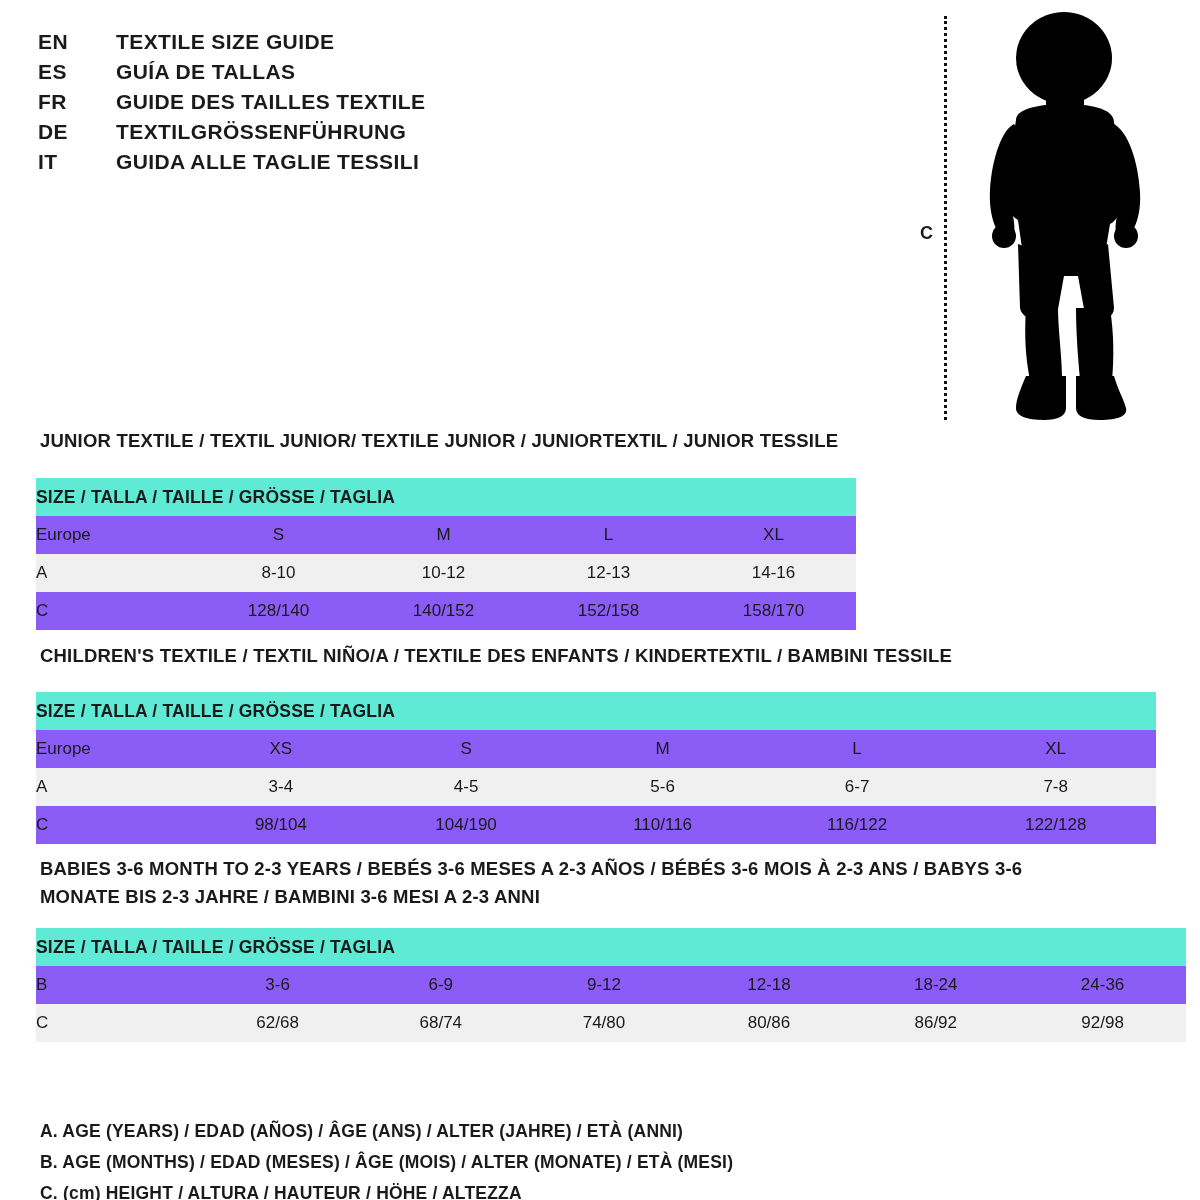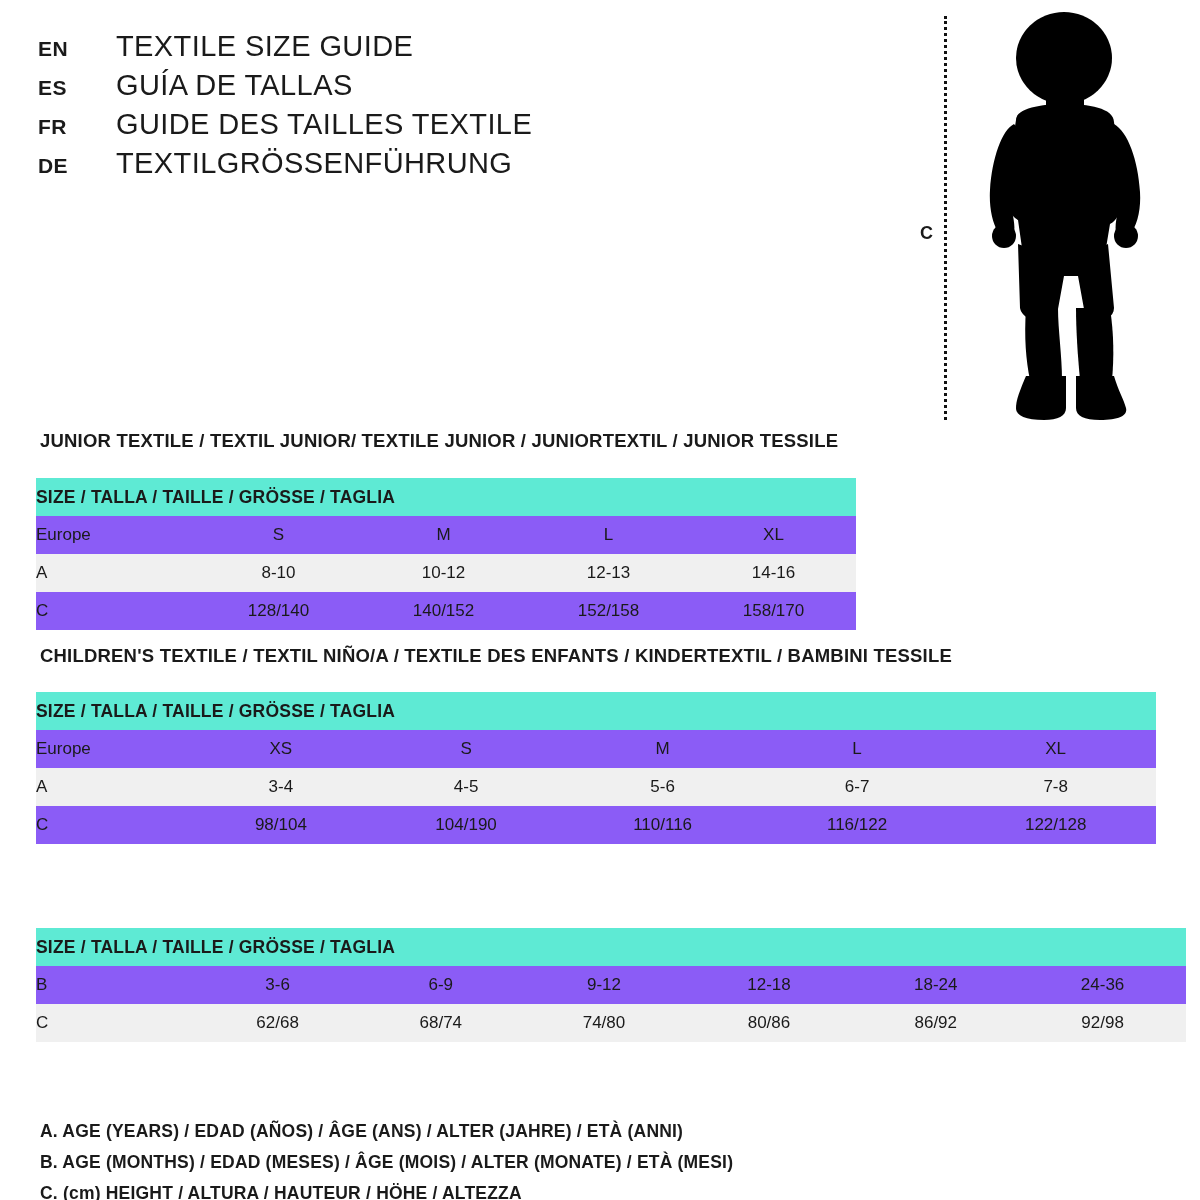--- a/index.html
+++ b/index.html
@@ -33,22 +33,22 @@
     align-items: baseline;
     margin-bottom: 6px;
   }
   .lang-code {
     width: 78px;
     font-size: 21px;
     font-weight: bold;
     letter-spacing: 0.4px;
   }
   .lang-title {
-    font-size: 29px;
-    font-weight: normal;
+    font-size: 21px;
+    font-weight: bold;
     letter-spacing: 0.4px;
   }
 
   
   .figure-area {
     position: absolute;
     top: 8px;
     left: 900px;
     width: 280px;
     height: 420px;
@@ -142,20 +142,24 @@
       <div class="lang-code">ES</div>
       <div class="lang-title">GUÍA DE TALLAS</div>
     </div>
     <div class="lang-row">
       <div class="lang-code">FR</div>
       <div class="lang-title">GUIDE DES TAILLES TEXTILE</div>
     </div>
     <div class="lang-row">
       <div class="lang-code">DE</div>
       <div class="lang-title">TEXTILGRÖSSENFÜHRUNG</div>
+    </div>
+    <div class="lang-row">
+      <div class="lang-code">IT</div>
+      <div class="lang-title">GUIDA ALLE TAGLIE TESSILI</div>
     </div>
   </div>
 
   <div class="figure-area">
     <div class="height-axis"></div>
     <div class="height-label">C</div>
     <svg class="silhouette" viewBox="0 0 230 415">
       <g fill="#000000">
 
         <ellipse cx="118" cy="50" rx="48" ry="46"></ellipse>
@@ -256,20 +260,21 @@
       <td class="label-cell">C</td>
       <td class="val-cell">98/104</td>
       <td class="val-cell">104/190</td>
       <td class="val-cell">110/116</td>
       <td class="val-cell">116/122</td>
       <td class="val-cell">122/128</td>
     </tr>
   </tbody>
     </table>
 
+  <div class="section-title two-line" style="left:40px; top:855px;">BABIES 3-6 MONTH TO 2-3 YEARS / BEBÉS 3-6 MESES A 2-3 AÑOS / BÉBÉS 3-6 MOIS À 2-3 ANS / BABYS 3-6 MONATE BIS 2-3 JAHRE / BAMBINI 3-6 MESI A 2-3 ANNI</div>
 
   <table class="size-table" style="left:36px; top:928px; width:1150px;">
     <tbody>
         <tr class="hdr-band">
       <td colspan="7" class="label-cell">SIZE / TALLA / TAILLE / GRÖSSE / TAGLIA</td>
     </tr>
     <tr class="row-white">
       <td class="label-cell">B</td>
       <td class="val-cell">3-6</td>
       <td class="val-cell">6-9</td>

